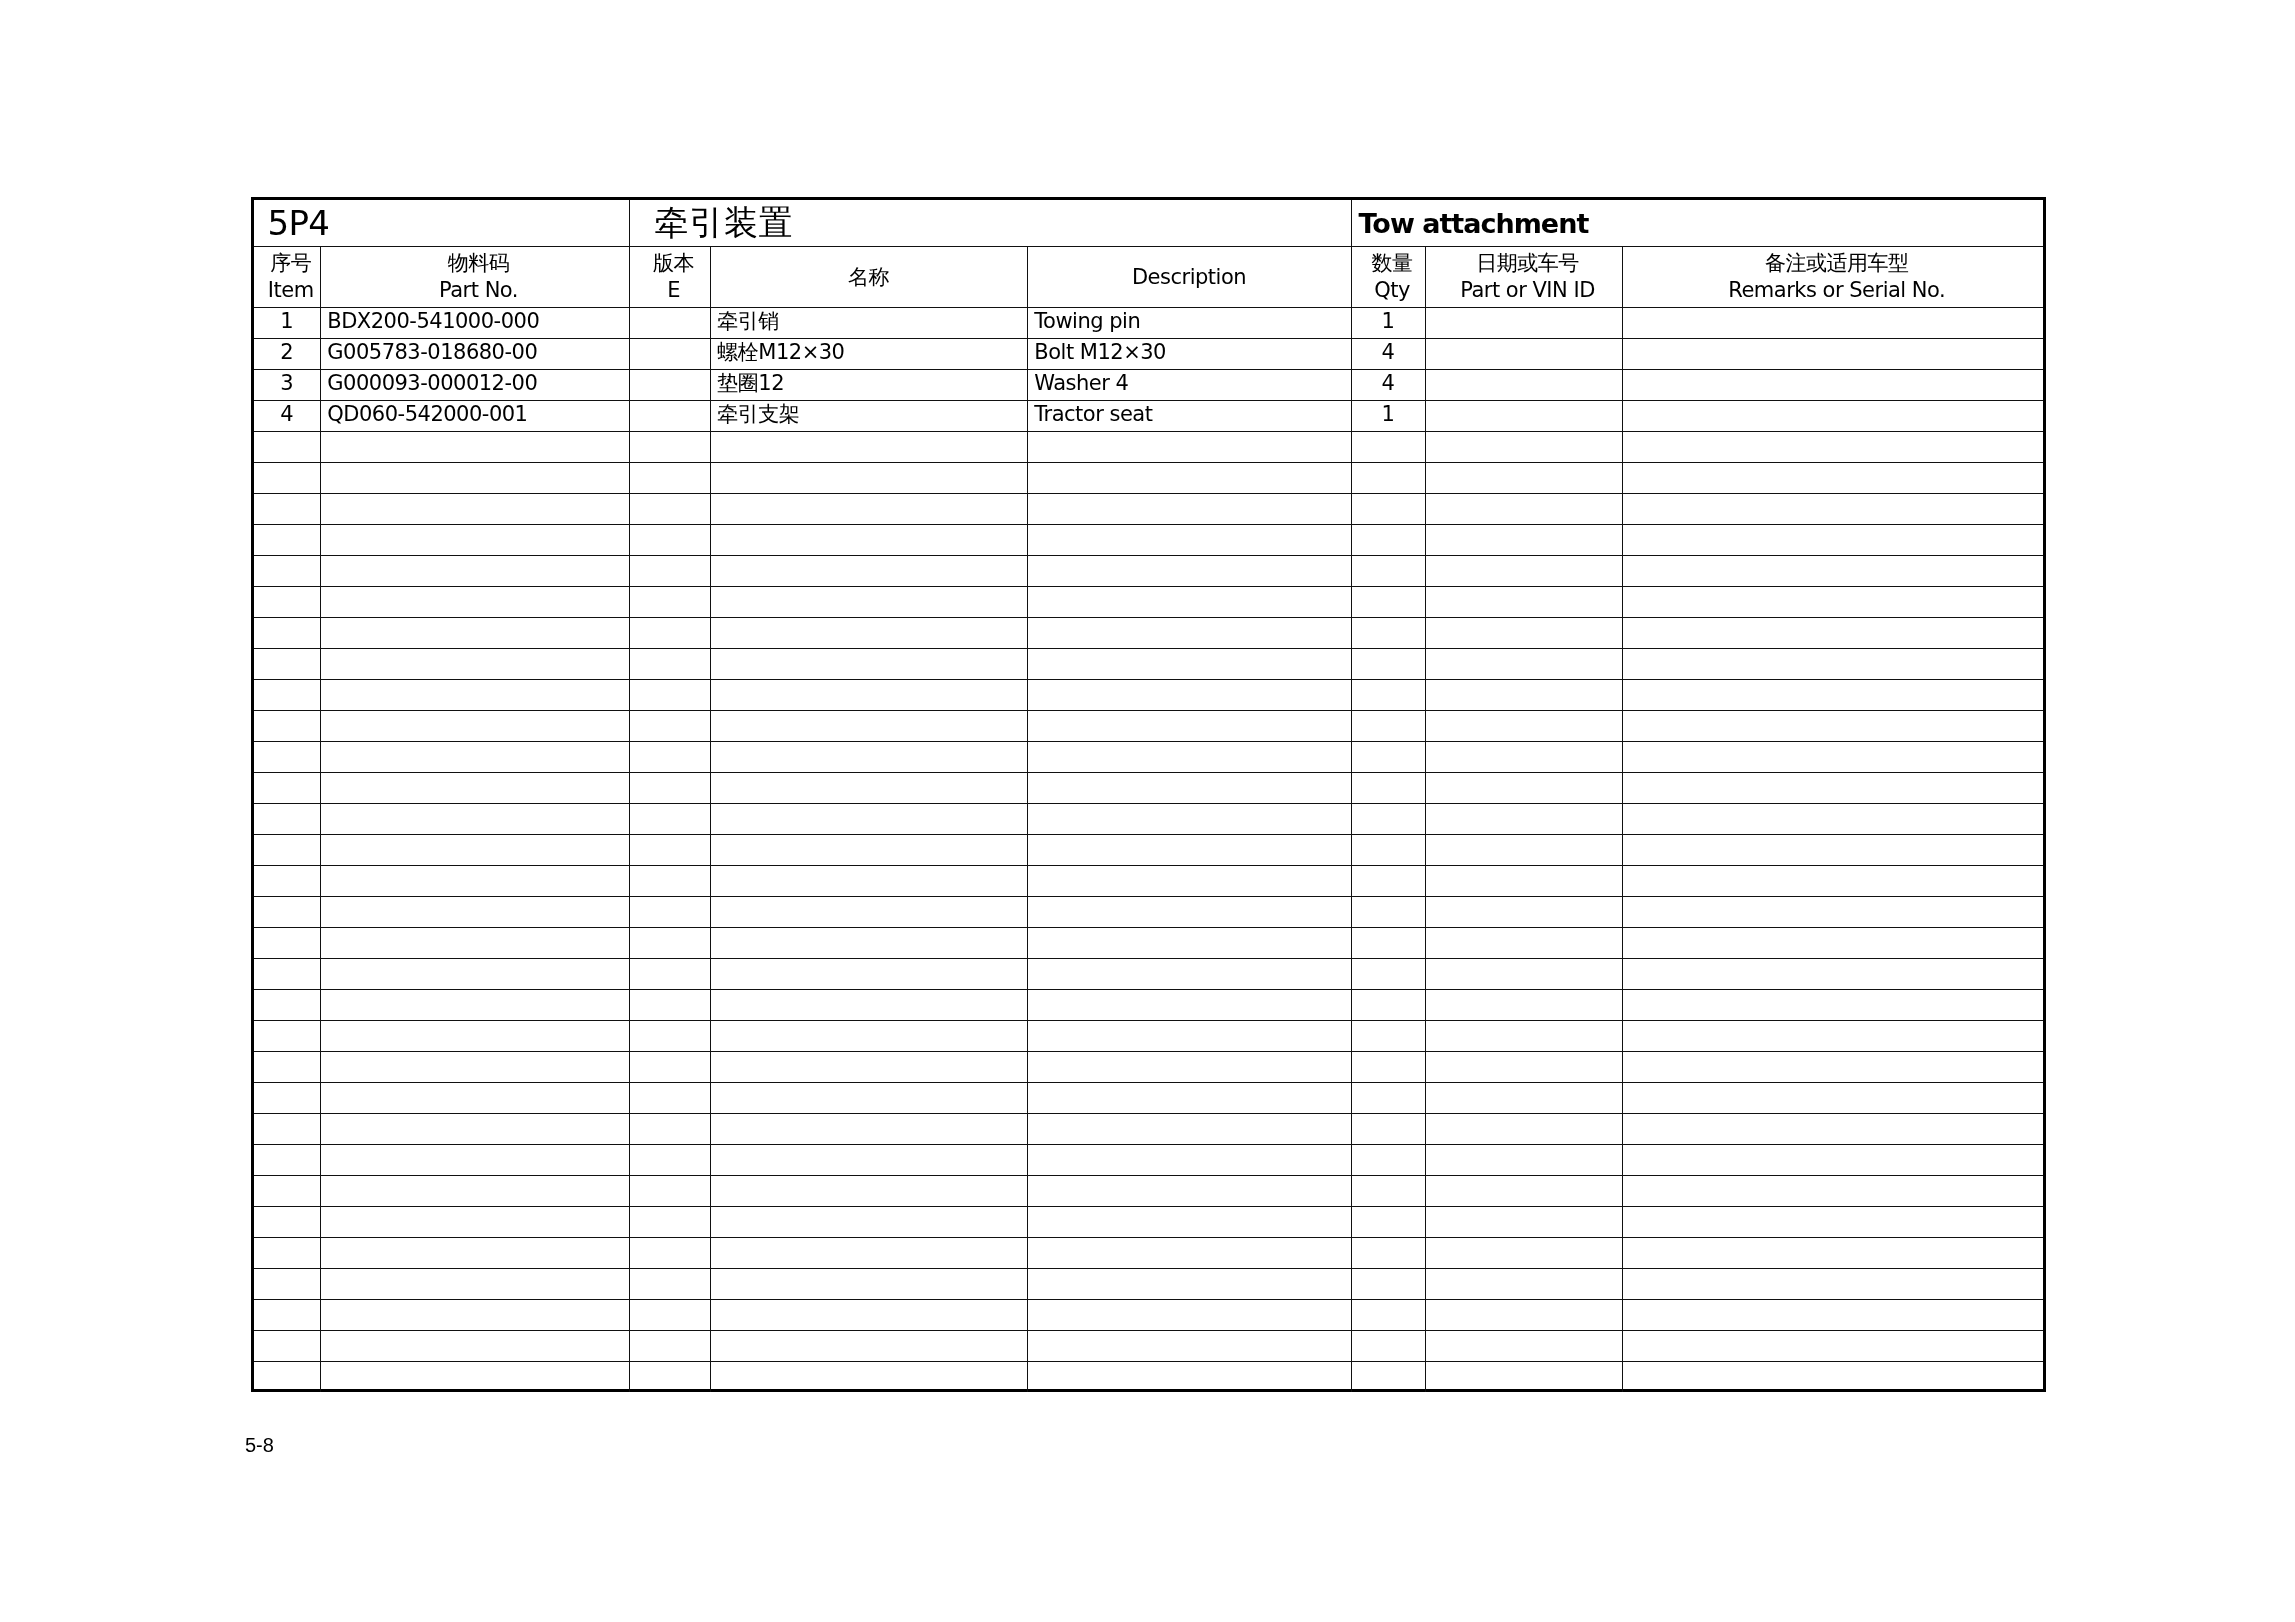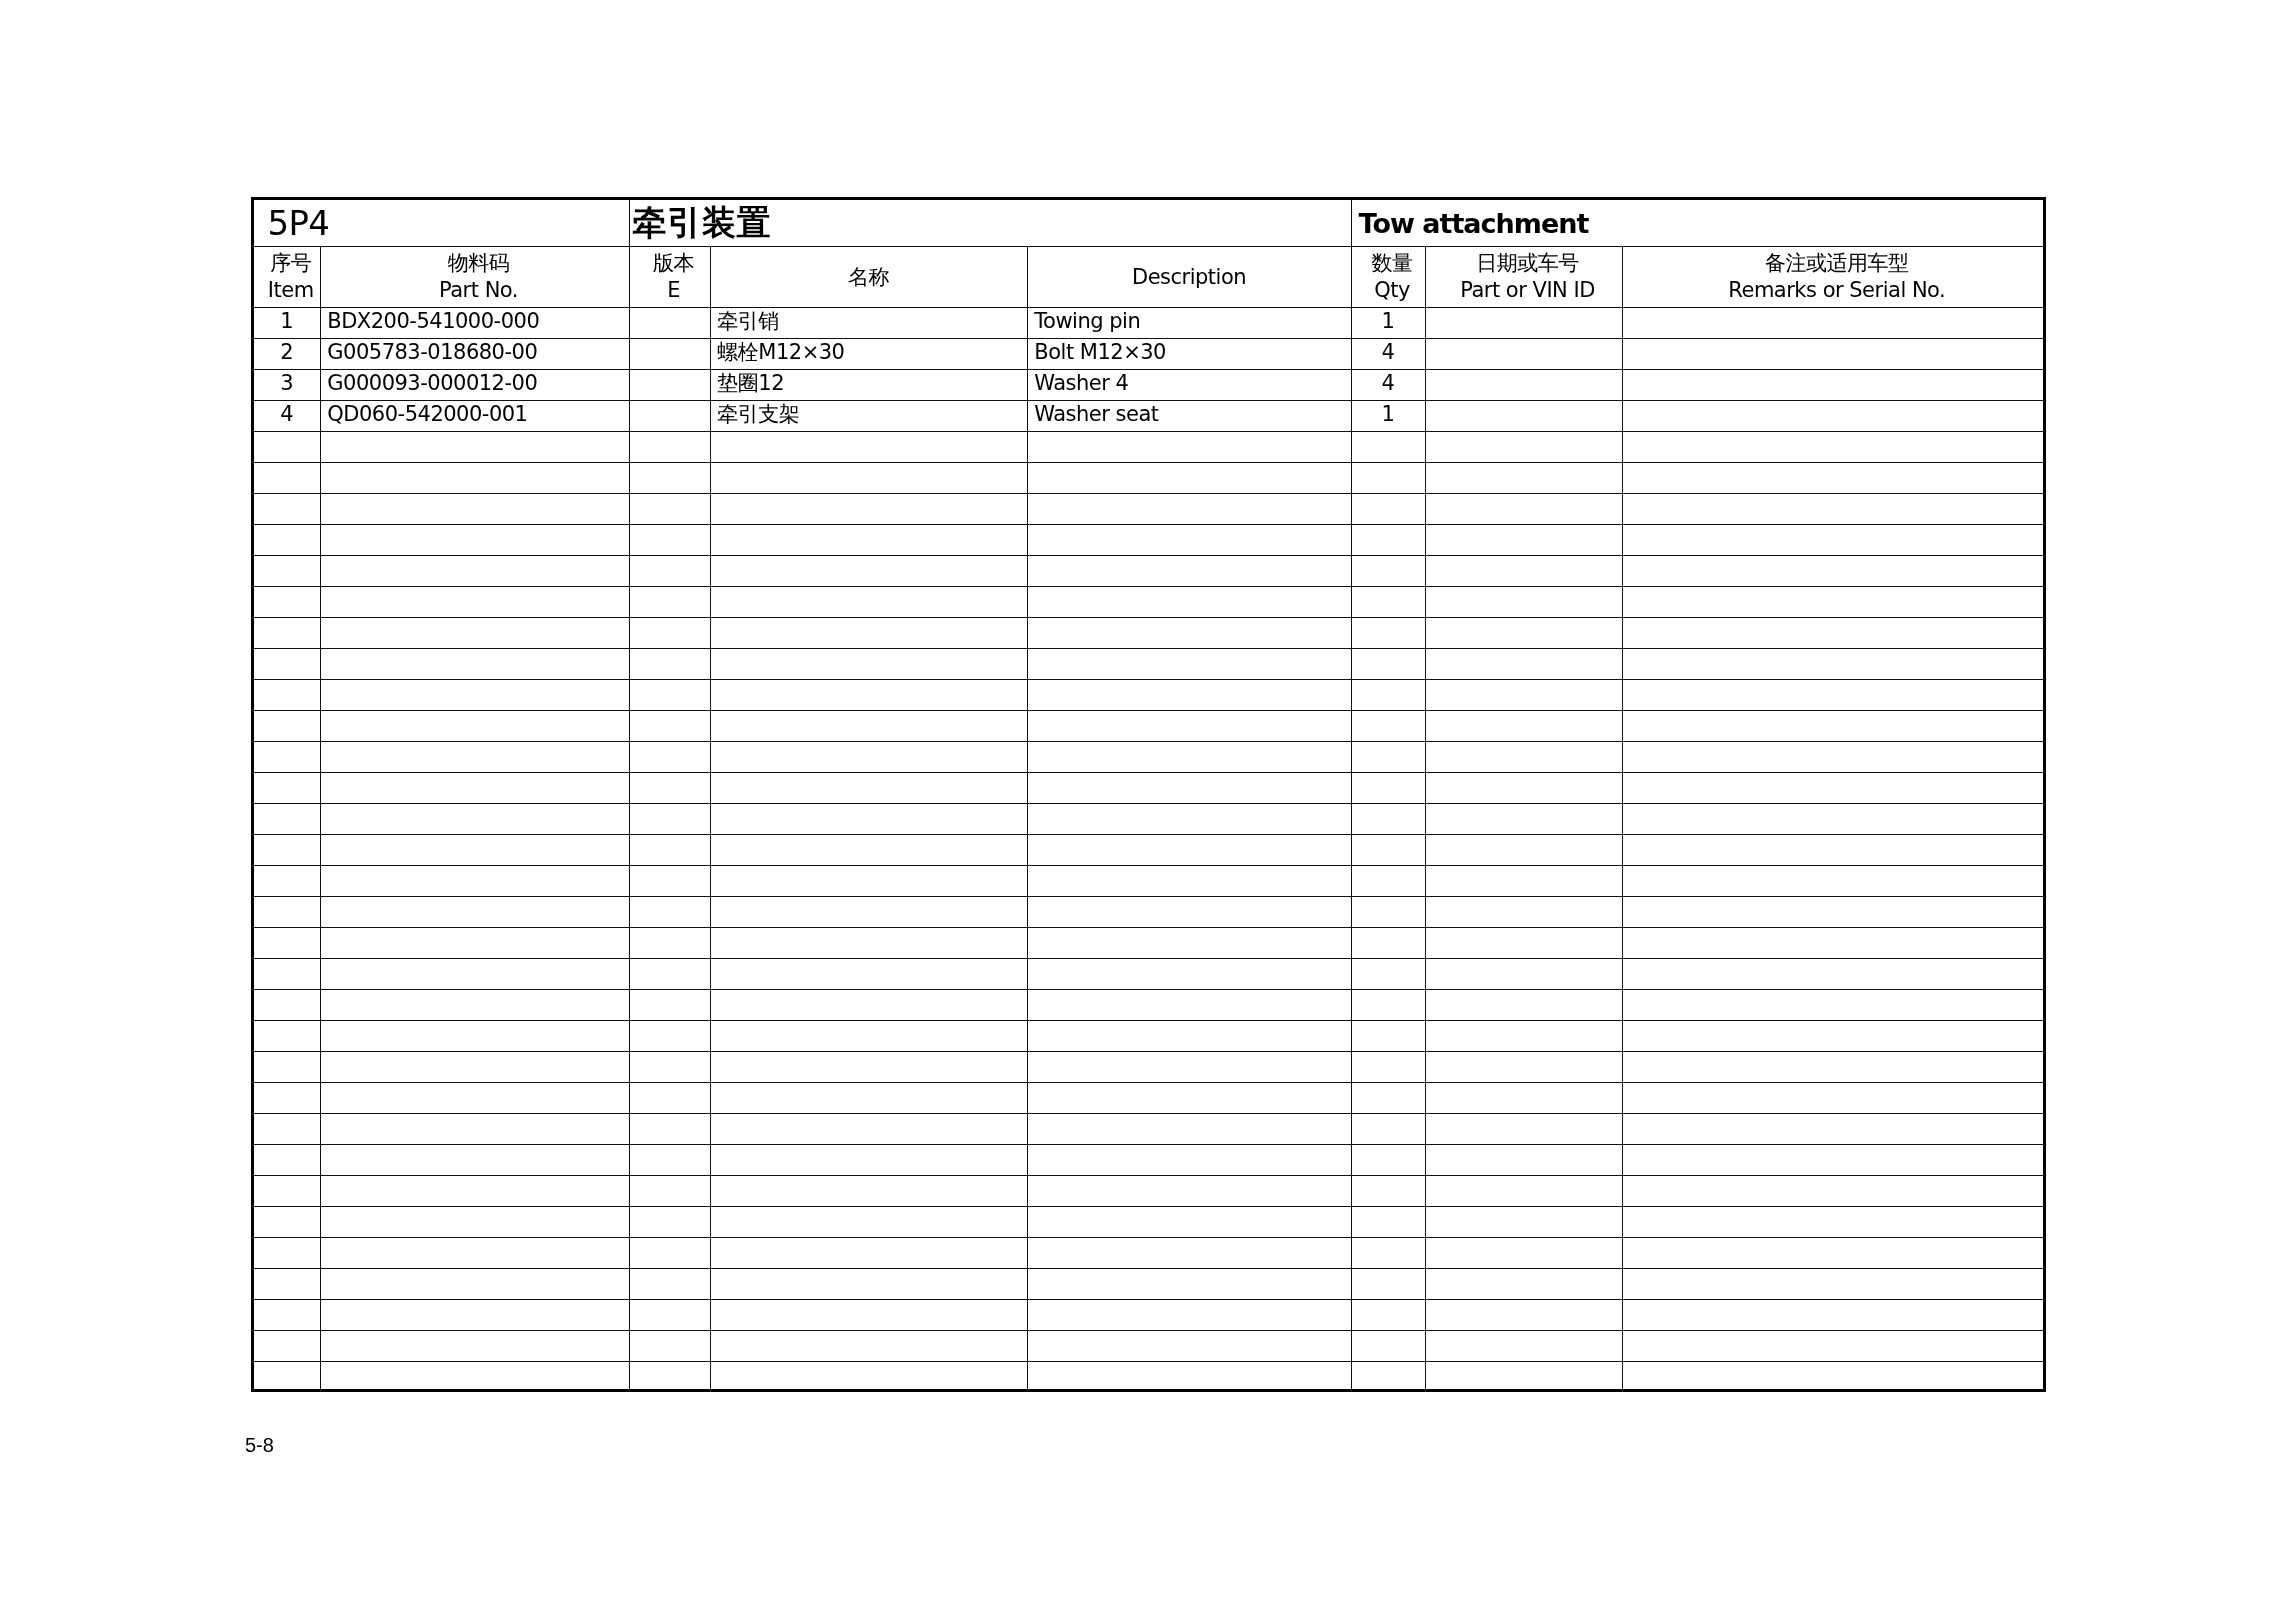--- a/index.html
+++ b/index.html
@@ -8,21 +8,21 @@
   .sheet { position: absolute; left: 251px; top: 197px; width: 1795px; height: 1195px;
            box-sizing: border-box; border: 3.4px solid #000; }
   table.parts { border-collapse: collapse; table-layout: fixed; width: 1788px; }
   table.parts td { border: 1.4px solid #111; padding: 0; overflow: hidden; white-space: nowrap; }
   table.parts tr:first-child td { border-top: none; }
   table.parts td:first-child { border-left: none; }
   table.parts td:last-child { border-right: none; }
   table.parts tr:last-child td { border-bottom: none; }
   .title-row td { height: 45px; font-size: 34px; vertical-align: middle; }
   .title-row .t-code { padding-left: 13.6px; letter-spacing: -0.7px; }
-  .title-row .t-cn { padding-left: 3px; font-weight: bold; letter-spacing: 0.7px; }
+  .title-row .t-cn { padding-left: 25px; font-weight: normal; letter-spacing: 0.7px; }
   .title-row .t-en { padding-left: 7px; font-weight: bold; font-size: 27px; letter-spacing: -1px; }
   .head-row td { height: 60px; text-align: center; vertical-align: middle; font-size: 21px; line-height: 27px; letter-spacing: -0.5px; }
   .head-row .hl { display: block; margin-left: 8px; }
   .data-row td { height: 30px; font-size: 21px; line-height: 26px; vertical-align: top; letter-spacing: -0.5px; }
   .data-row .c-item, .data-row .c-qty { text-align: center; }
   .data-row .c-part, .data-row .c-name, .data-row .c-desc { padding-left: 6.8px; }
   .page-no { position: absolute; left: 245px; top: 1434px; font-family: "Liberation Sans", sans-serif; font-size: 20px; }
 </style>
 </head>
 <body>
@@ -101,21 +101,21 @@
         <td class="c-desc">Washer 4</td>
         <td class="c-qty">4</td>
         <td class="c-date"></td>
         <td class="c-rem"></td>
       </tr>
       <tr class="data-row">
         <td class="c-item">4</td>
         <td class="c-part">QD060-542000-001</td>
         <td class="c-ver"></td>
         <td class="c-name">牵引支架</td>
-        <td class="c-desc">Washer seat</td>
+        <td class="c-desc">Tractor seat</td>
         <td class="c-qty">1</td>
         <td class="c-date"></td>
         <td class="c-rem"></td>
       </tr>
     <tr class="data-row">
           <td></td>
           <td></td>
           <td></td>
           <td></td>
           <td></td>

